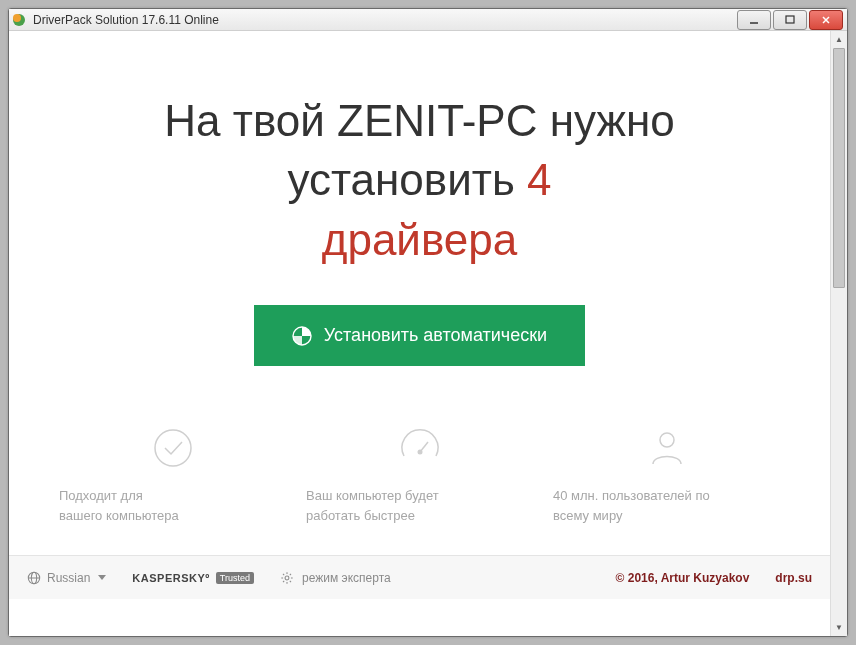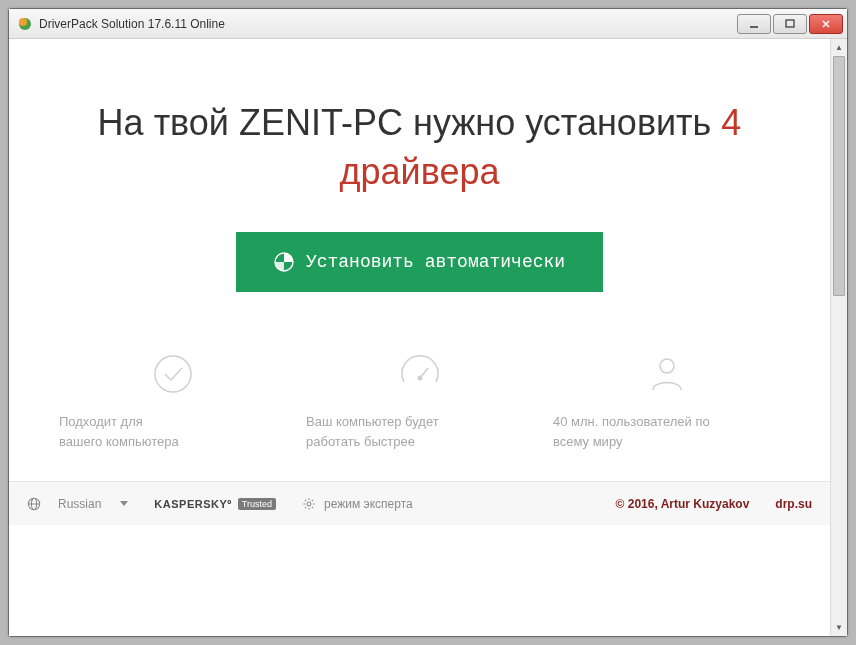--- a/index.html
+++ b/index.html
@@ -15,26 +15,26 @@
       width: 100%;
       height: 100%;
       background: #fff;
       border: 1px solid #6a6a6a;
       border-radius: 3px;
       display: flex;
       flex-direction: column;
       box-shadow: 0 0 3px rgba(0,0,0,0.2);
     }
     .titlebar {
-      height: 30px;
+      height: 22px;
       background: linear-gradient(#f8f8f8, #e8e8e8);
       border-bottom: 1px solid #cfcfcf;
       display: flex;
       align-items: center;
-      padding: 0 4px 0 8px;
+      padding: 0 4px 0 2px;
     }
     .titlebar .app-icon {
       width: 16px; height: 16px; margin-right: 6px;
       display: flex; align-items: center; justify-content: center;
     }
     .titlebar .title {
       font-size: 12px; color: #333;
       flex: 1;
     }
     .win-buttons { display: flex; gap: 2px; }
@@ -85,42 +85,41 @@
       height: 240px;
       background: #c8c8c8;
       border: 1px solid #a8a8a8;
       border-radius: 1px;
     }
     .hero {
       text-align: center;
       padding: 60px 40px 0 40px;
     }
     .hero h1 {
-      font-size: 36px;
+      font-size: 44px;
       font-weight: 300;
       color: #333;
       line-height: 1.35;
     }
     .hero h1 .highlight { color: #c0392b; }
     .cta-row {
       text-align: center;
       padding: 36px 0 24px 0;
     }
     .cta {
       display: inline-flex;
       align-items: center;
       gap: 12px;
       background: #1e9e5a;
       color: #fff;
       font-size: 18px;
       font-weight: 400;
       padding: 20px 38px;
       border: none;
       cursor: pointer;
-      font-family: Liberation Mono, monospace;
     }
     .cta .ico {
       width: 20px; height: 20px;
       display: flex; align-items: center; justify-content: center;
     }
     .features {
       display: flex;
       justify-content: space-around;
       padding: 34px 40px 30px 40px;
     }
@@ -143,21 +142,21 @@
       background: #f7f7f7;
       height: 44px;
       display: flex;
       align-items: center;
       padding: 0 18px;
       font-size: 12px;
       color: #8a8a8a;
       gap: 26px;
     }
     .footer .lang {
-      display: flex; align-items: center; gap: 17px;
+      display: flex; align-items: center; gap: 6px;
       cursor: pointer;
     }
     .footer .kasp {
       display: flex; align-items: center; gap: 6px;
       cursor: pointer;
     }
     .footer .kasp .logo {
       font-family: Arial, sans-serif;
       font-weight: bold;
       letter-spacing: 0.5px;

